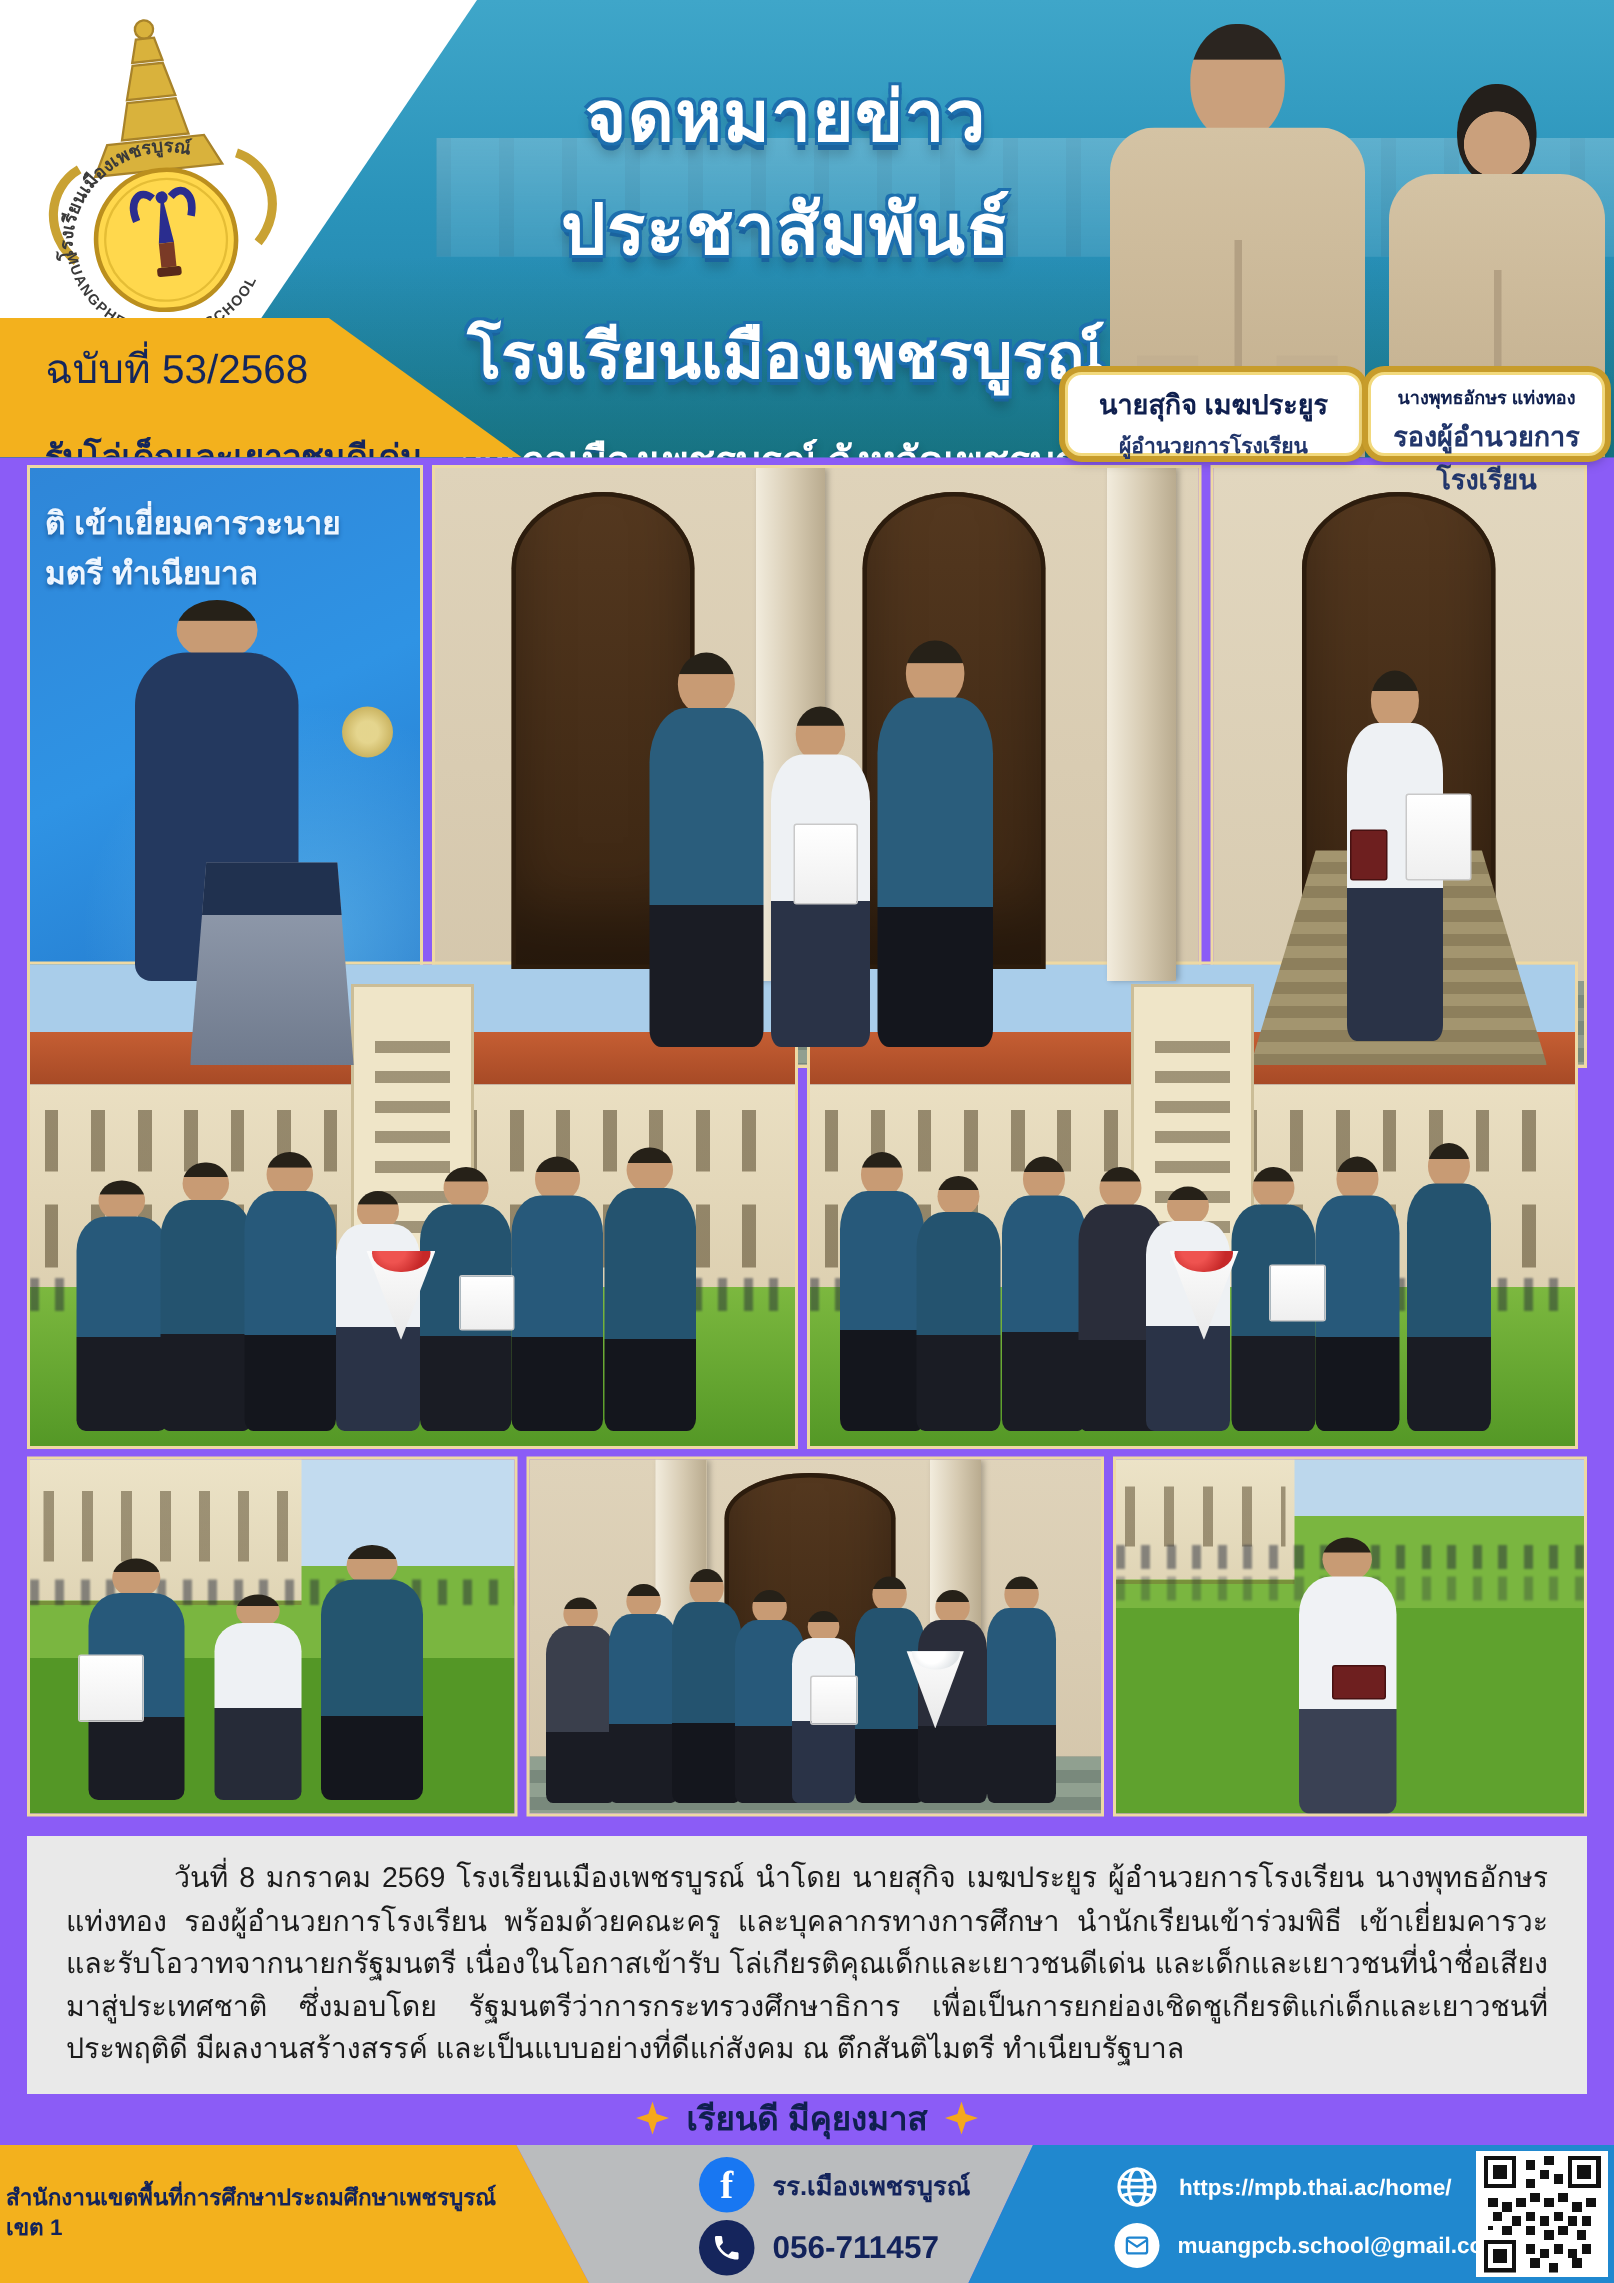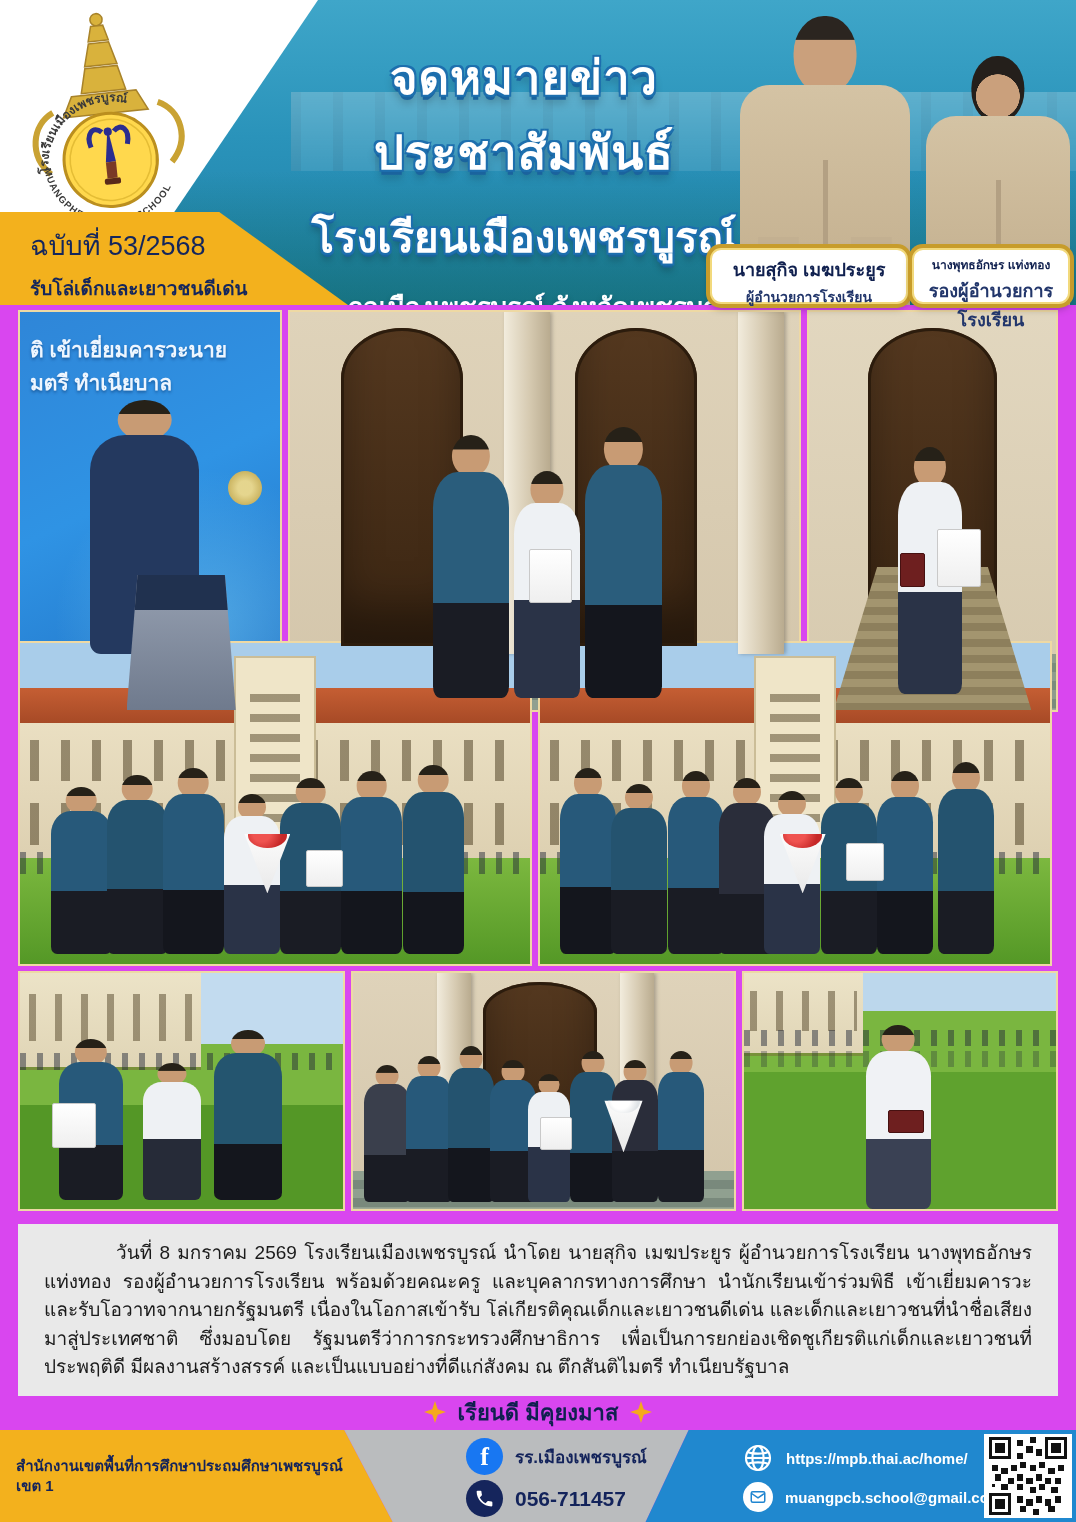--- a/index.html
+++ b/index.html
@@ -1,16 +1,16 @@
 <!DOCTYPE html>
 <html><head>
 <meta charset="utf-8">
 <style>
   html,body{margin:0;padding:0;background:#dcdcdc;font-family:"Liberation Sans","DejaVu Sans",sans-serif;}
-  .page{position:relative;width:1076px;height:1522px;margin:0 auto;background:#d946ef;overflow:hidden;}
+  .page{position:relative;width:1076px;height:1522px;margin:0 auto;background:#8b5cf6;overflow:hidden;}
 
   
   .header{position:absolute;left:0;top:0;width:1076px;height:305px;overflow:hidden;
     background:linear-gradient(180deg,#3fa6c9 0%,#2a93ba 45%,#1f7fa6 100%);}
   .h-bldg{position:absolute;left:27%;right:0;top:30%;height:26%;opacity:.45;
     background:linear-gradient(rgba(235,245,250,.55),rgba(235,245,250,.25)),
     repeating-linear-gradient(90deg,rgba(18,70,100,.35) 0 10px,transparent 10px 42px);}
   .h-field{position:absolute;left:0;right:0;bottom:0;height:44%;
     background:linear-gradient(rgba(10,90,70,0),rgba(10,95,70,.38));}
   .h-title{position:absolute;left:252px;right:280px;top:40px;text-align:center;z-index:5;color:#fff;}
@@ -18,21 +18,21 @@
     text-shadow:-2px -2px 0 #1d6fae,2px -2px 0 #1d6fae,-2px 2px 0 #1d6fae,2px 2px 0 #1d6fae,0 5px 0 #1a639e,0 8px 8px rgba(0,0,0,.25);}
   .h-t2{margin-top:14px;font-size:42px;font-weight:bold;
     text-shadow:-2px -2px 0 #1d6fae,2px -2px 0 #1d6fae,-2px 2px 0 #1d6fae,2px 2px 0 #1d6fae,0 4px 0 #1a639e,0 7px 7px rgba(0,0,0,.25);}
   .h-t3{margin-top:16px;font-size:26px;font-weight:bold;text-shadow:0 2px 0 rgba(20,90,140,.8),0 4px 6px rgba(0,0,0,.3);}
   .wedge{position:absolute;left:0;top:0;width:318px;height:272px;background:#fff;z-index:4;
     clip-path:polygon(0 0,100% 0,42% 100%,0 100%);}
   .logo{position:absolute;left:4px;top:6px;width:204px;height:218px;transform:rotate(-6deg);}
   .issue{position:absolute;left:0;top:212px;width:348px;height:93px;background:#f3b11d;z-index:5;
     clip-path:polygon(0 0,63% 0,100% 100%,0 100%);padding:12px 0 0 30px;box-sizing:border-box;}
   .issue-no{font-size:27px;font-weight:normal;color:#14265c;}
-  .issue-sub{font-size:19px;font-weight:bold;color:#14265c;margin-top:6px;}
+  .issue-sub{font-size:22px;font-weight:bold;color:#14265c;margin-top:20px;}
 
   
   .bust{position:absolute;z-index:5;}
   .bust::before{content:"";position:absolute;top:0;left:50%;transform:translateX(-50%);
     width:37%;height:27%;border-radius:48%;background:linear-gradient(#2b2520 0 30%,#caa07c 31%);}
   .bust.f::before{background:radial-gradient(circle at 50% 60%,#caa07c 0 45%,#241f1b 46%);}
   .bust::after{content:"";position:absolute;top:24%;left:0;right:0;bottom:0;border-radius:30px 30px 0 0;
     background:
       linear-gradient(#b3a083,#b3a083) 50% 100%/5px 66% no-repeat,
       linear-gradient(#c3b091,#c3b091) 14% 82%/24% 16% no-repeat,
@@ -122,21 +122,21 @@
   .article p{margin:0;font-size:19px;line-height:1.5;color:#1b1b1b;text-align:justify;text-indent:72px;}
 
   
   .tagline{position:absolute;left:0;right:0;top:1396px;height:32px;display:flex;align-items:center;justify-content:center;gap:12px;
     font-size:22px;font-weight:bold;color:#10204f;}
   .footer{position:absolute;left:0;top:1430px;width:1076px;height:92px;}
   .f-seg{position:absolute;inset:0;}
   .f-yellow{background:#f3b11d;clip-path:polygon(0 0,32% 0,36.5% 100%,0 100%);}
   .f-gray{background:#babcbe;clip-path:polygon(32% 0,64% 0,60% 100%,36.5% 100%);}
   .f-blue{background:#2088cf;clip-path:polygon(64% 0,100% 0,100% 100%,60% 100%);}
-  .f-district{position:absolute;left:16px;top:0;bottom:0;width:330px;display:flex;align-items:center;
+  .f-district{position:absolute;left:4px;top:0;bottom:0;width:330px;display:flex;align-items:center;
     font-size:15px;font-weight:bold;color:#13235b;line-height:1.35;}
   .frow{position:absolute;display:flex;align-items:center;gap:12px;}
   .ic{border-radius:50%;display:flex;align-items:center;justify-content:center;flex:none;}
   .ic-fb{width:37px;height:37px;background:#1877f2;color:#fff;font-weight:bold;font-size:26px;font-family:"Liberation Serif","DejaVu Serif",serif;}
   .ic-ph{width:37px;height:37px;background:#15255c;}
   .ic-env{width:30px;height:30px;background:#fff;}
   .f-lbl{font-size:17px;font-weight:bold;color:#13235b;}
   .f-lblw{font-size:15px;font-weight:bold;color:#fff;}
   .qr{position:absolute;right:4px;top:4px;bottom:4px;width:88px;background:#fff;padding:3px;box-sizing:border-box;}
   .qr svg{width:100%;height:100%;}

